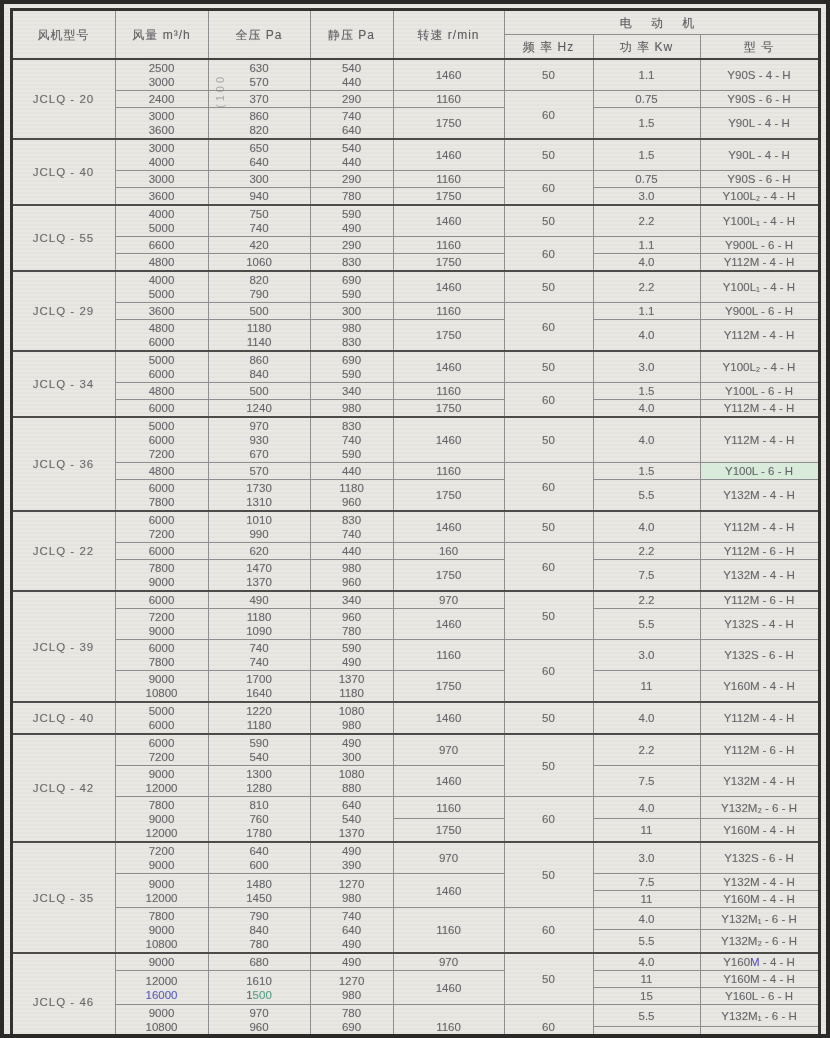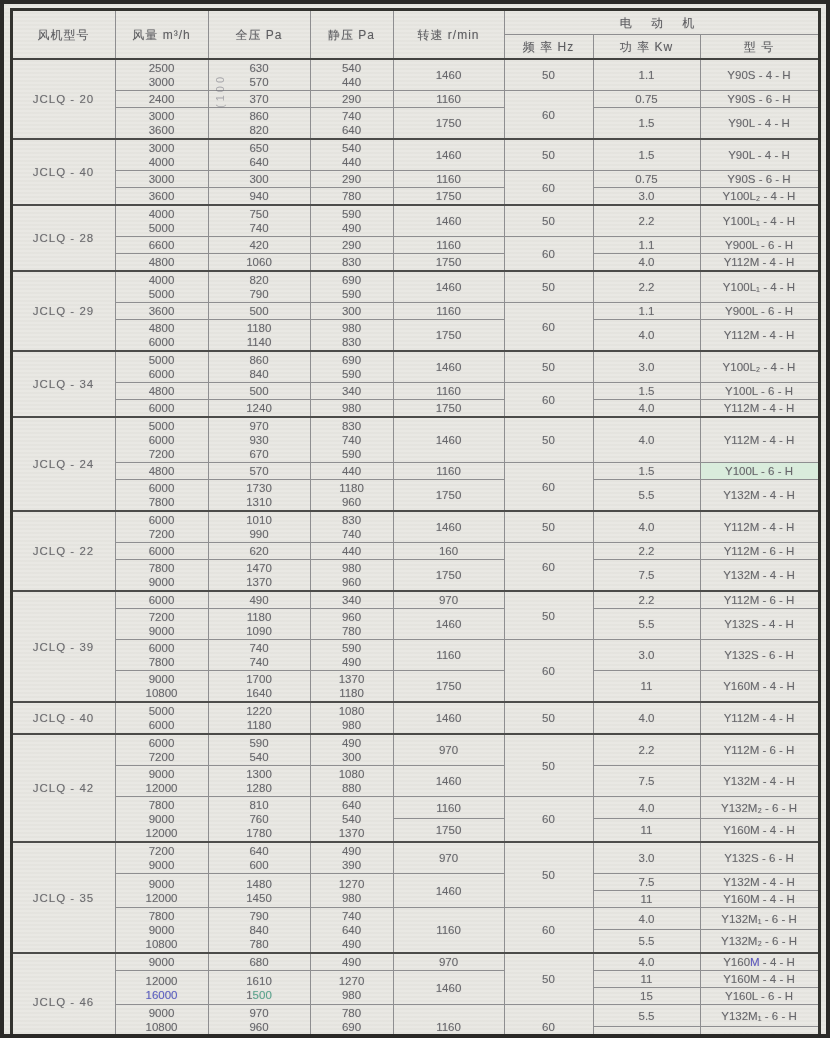--- a/index.html
+++ b/index.html
@@ -146,21 +146,21 @@
           <td>3600</td>
           <td>940</td>
           <td>780</td>
           <td>1750</td>
           <td>3.0</td>
           <td>Y100L₂ - 4 - H</td>
         </tr>
       </tbody>
       <tbody>
         <tr>
-          <td rowspan="3" class="model-cell">JCLQ - 28</td>
+          <td rowspan="3" class="model-cell">JCLQ - 55</td>
           <td>4000<br>5000</td>
           <td>750<br>740</td>
           <td>590<br>490</td>
           <td>1460</td>
           <td>50</td>
           <td>2.2</td>
           <td>Y100L₁ - 4 - H</td>
         </tr>
         <tr>
           <td>6600</td>
@@ -233,21 +233,21 @@
           <td>6000</td>
           <td>1240</td>
           <td>980</td>
           <td>1750</td>
           <td>4.0</td>
           <td>Y112M - 4 - H</td>
         </tr>
       </tbody>
       <tbody>
         <tr>
-          <td rowspan="3" class="model-cell">JCLQ - 24</td>
+          <td rowspan="3" class="model-cell">JCLQ - 36</td>
           <td>5000<br>6000<br>7200</td>
           <td>970<br>930<br>670</td>
           <td>830<br>740<br>590</td>
           <td>1460</td>
           <td>50</td>
           <td>4.0</td>
           <td>Y112M - 4 - H</td>
         </tr>
         <tr>
           <td>4800</td>

